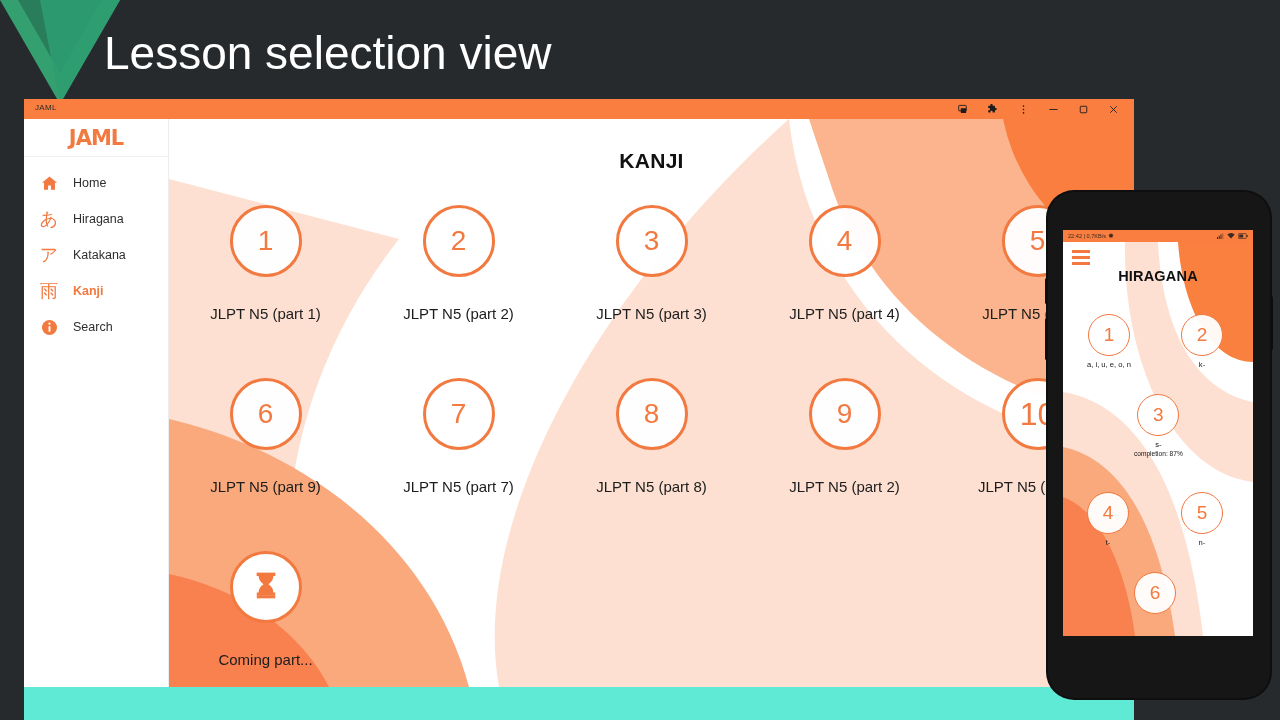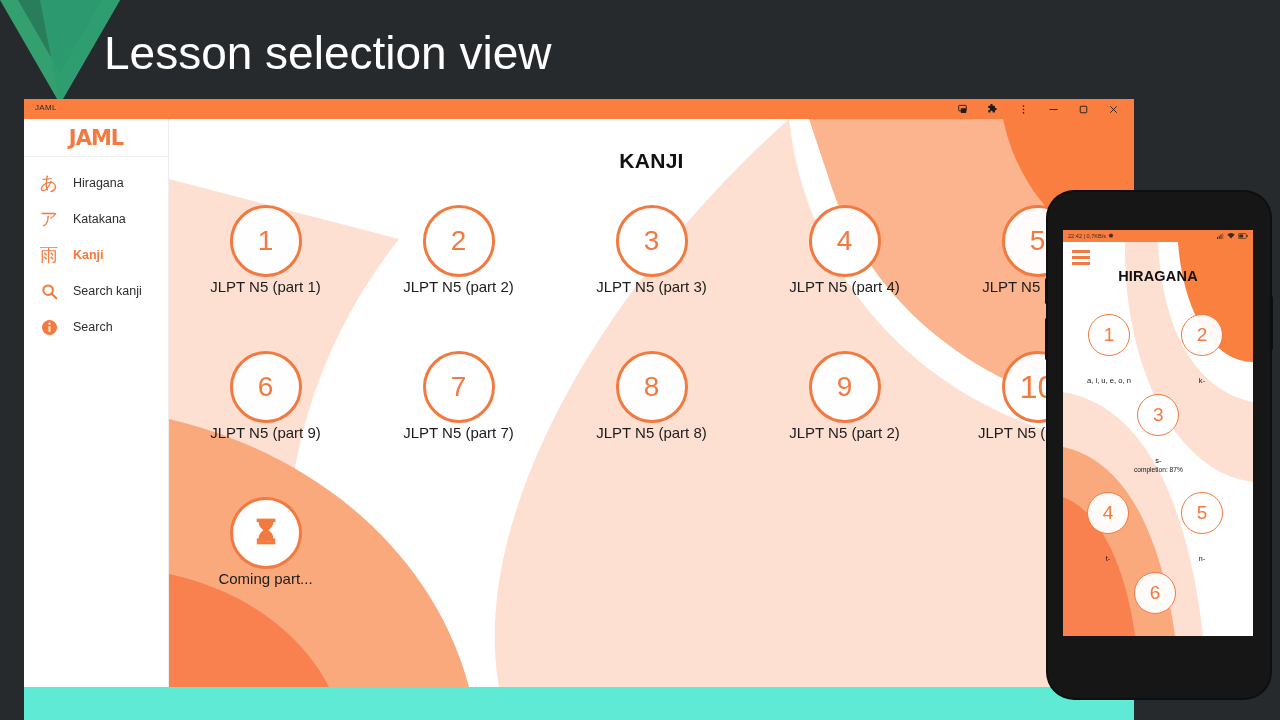--- a/index.html
+++ b/index.html
@@ -90,21 +90,21 @@
   }
   .cell { display: flex; flex-direction: column; align-items: center; cursor: pointer; }
   .bubble {
     width: 72px; height: 72px; border-radius: 50%;
     border: 3px solid #f2793f; background: rgba(255,255,255,.96);
     display: flex; align-items: center; justify-content: center;
     color: #f2793f; font-size: 28px; font-weight: 400;
     font-family: "Liberation Sans", sans-serif;
   }
   .bubble.wide { font-size: 32px; }
-  .cell-label { margin-top: 1px; font-size: 15px; color: #1c1c1c; white-space: nowrap; }
+  .cell-label { margin-top: 28px; font-size: 15px; color: #1c1c1c; white-space: nowrap; }
   .bubble.soon { background: #ffffff; }
   .bubble.soon svg { display:block; }
 
   
   .phone {
     position: absolute; left: 1048px; top: 192px;
     width: 222px; height: 506px;
     background: #161616; border-radius: 26px;
     box-shadow: 0 0 0 2px #0e0e0e;
     z-index: 20;
@@ -134,21 +134,21 @@
     position: absolute; top: 26px; left: 0; right: 0; text-align: center;
     font-size: 14.5px; font-weight: 700; color: #111; z-index: 3; letter-spacing: .2px;
   }
   .ph-item { position: absolute; z-index: 3; display: flex; flex-direction: column; align-items: center; cursor: pointer; }
   .ph-bubble {
     width: 42px; height: 42px; border-radius: 50%;
     border: 1.8px solid #f2793f; background: rgba(255,255,255,.95);
     display: flex; align-items: center; justify-content: center;
     color: #f2793f; font-size: 19px;
   }
-  .ph-label { margin-top: 20px; font-size: 7.6px; color: #151515; white-space: nowrap; text-align: center; }
+  .ph-label { margin-top: 4px; font-size: 7.6px; color: #151515; white-space: nowrap; text-align: center; }
   .ph-sub { font-size: 6.6px; color: #151515; margin-top: 1px; white-space: nowrap; }
 </style>
 </head>
 <body>
 
 <div id="stage">
 
   <div class="slide-logo">
     <svg width="120" height="108" viewBox="0 0 120 108">
       <polygon points="0,0 120,0 60,104" fill="#34a06f"></polygon>
@@ -200,45 +200,44 @@
         </div>
       </div>
     </div>
 
     <div class="sidebar">
       <div class="brand">
         <span class="brand-text">JAML</span>
       </div>
       <div class="nav">
 
+        <div class="nav-item">
+          <span class="nav-ic">
+            <svg width="19" height="19" viewBox="0 0 24 24" fill="#f2793f">
+              <path d="M12 3 2.5 11h2.6v9h5.1v-5.4h3.6V20h5.1v-9h2.6z"></path>
+            </svg>
+          </span>
+          <span class="nav-label">Home</span>
+        </div>
 
         <div class="nav-item">
           <span class="nav-ic">あ</span>
           <span class="nav-label">Hiragana</span>
         </div>
 
         <div class="nav-item">
           <span class="nav-ic">ア</span>
           <span class="nav-label">Katakana</span>
         </div>
 
         <div class="nav-item active">
           <span class="nav-ic">雨</span>
           <span class="nav-label">Kanji</span>
         </div>
 
-        <div class="nav-item">
-          <span class="nav-ic">
-            <svg width="19" height="19" viewBox="0 0 24 24" fill="none" stroke="#f2793f" stroke-width="2.6">
-              <circle cx="10.3" cy="10.3" r="6"></circle>
-                <line x1="14.8" y1="14.8" x2="20.5" y2="20.5" stroke-linecap="round"></line>
-            </svg>
-          </span>
-          <span class="nav-label">Search kanji</span>
-        </div>
 
         <div class="nav-item">
           <span class="nav-ic">
             <svg width="19" height="19" viewBox="0 0 24 24">
               <circle cx="12" cy="12" r="9.5" fill="#f2793f"></circle>
               <circle cx="12" cy="7.2" r="1.4" fill="#fff"></circle>
               <rect x="10.8" y="10" width="2.4" height="7.5" rx="1.1" fill="#fff"></rect>
             </svg>
           </span>
           <span class="nav-label">Search</span>

